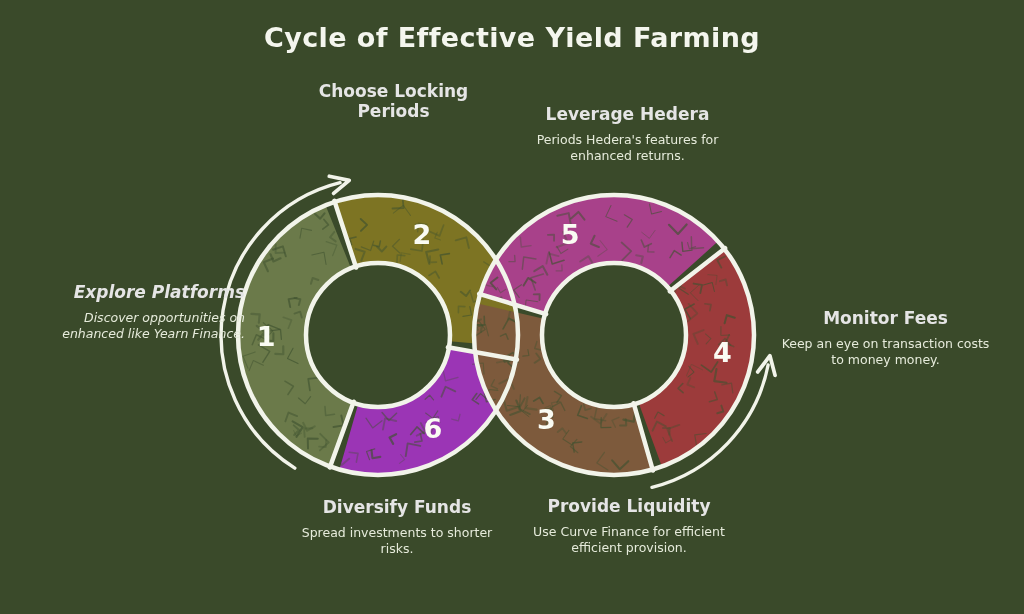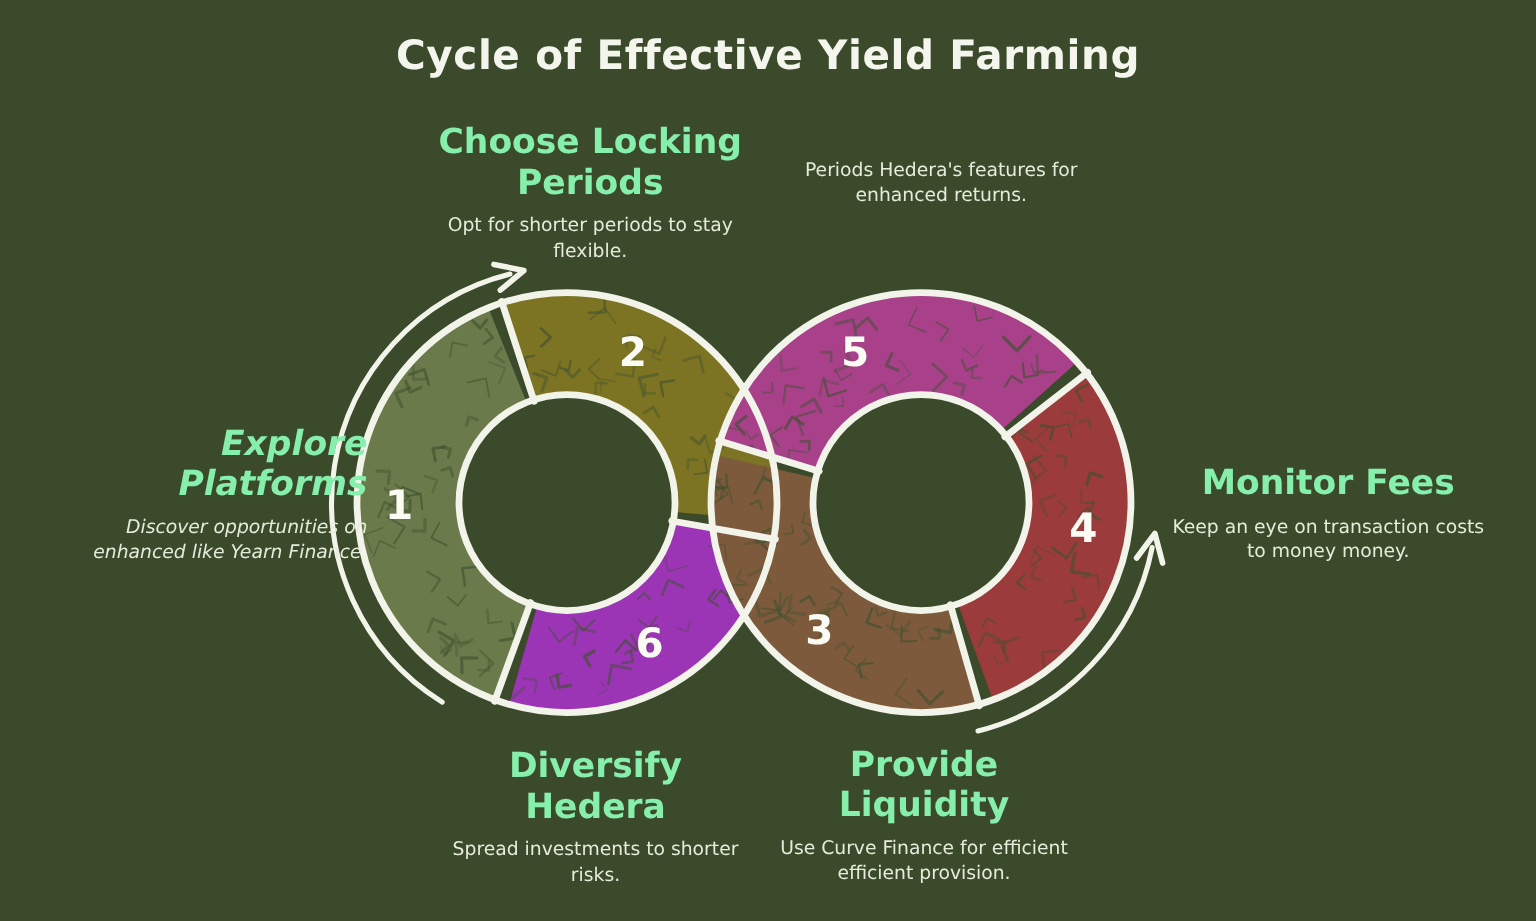--- a/index.html
+++ b/index.html
@@ -30,35 +30,35 @@
     font-size: 27px;
     font-weight: bold;
     letter-spacing: 0.4px;
     font-family: "DejaVu Sans", sans-serif;
   }
   .label-block {
     position: absolute;
     color: #f2f4ea;
   }
   .label-head {
-    font-size: 23px;
+    font-size: 17px;
     font-weight: bold;
     line-height: 1.16;
     margin-bottom: 7px;
-    color: #86efac;
+    color: #e5e5e5;
   }
   .label-desc {
     font-size: 12.5px;
     line-height: 1.34;
     color: #e6ebdb;
   }
   
   #lbl-1 { left: 40px; top: 283px; width: 205px; text-align: right; font-style: italic; }
   #lbl-2 { left: 286px; top: 82px; width: 215px; text-align: center; }
-  #lbl-3 { left: 506px; top: 497px; width: 220px; text-align: center; }
+  #lbl-3 { left: 519px; top: 497px; width: 220px; text-align: center; }
   #lbl-4 { left: 778px; top: 309px; width: 215px; text-align: center; }
   #lbl-5 { left: 520px; top: 105px; width: 215px; text-align: center; }
   #lbl-6 { left: 292px; top: 498px; width: 210px; text-align: center; }
 
   svg.diagram {
     position: absolute;
     left: 0; top: 0;
     width: 1024px;
     height: 614px;
   }
@@ -374,35 +374,35 @@
       </g>
   </svg>
 
   <div class="label-block" id="lbl-1">
     <div class="label-head">Explore Platforms</div>
     <div class="label-desc">Discover opportunities on enhanced like Yearn Finance.</div>
   </div>
 
   <div class="label-block" id="lbl-2">
     <div class="label-head">Choose Locking Periods</div>
-    <div class="label-desc">Opt for shorter periods to stay flexible.</div>
   </div>
 
   <div class="label-block" id="lbl-3">
     <div class="label-head">Provide Liquidity</div>
     <div class="label-desc">Use Curve Finance for efficient efficient provision.</div>
   </div>
 
   <div class="label-block" id="lbl-4">
     <div class="label-head">Monitor Fees</div>
     <div class="label-desc">Keep an eye on transaction costs to money money.</div>
   </div>
 
   <div class="label-block" id="lbl-5">
+    <div class="label-head">Leverage Hedera</div>
     <div class="label-desc">Periods Hedera's features for enhanced returns.</div>
   </div>
 
   <div class="label-block" id="lbl-6">
-    <div class="label-head">Diversify Hedera</div>
+    <div class="label-head">Diversify Funds</div>
     <div class="label-desc">Spread investments to shorter risks.</div>
   </div>
 
 </div>
 
 </body></html>

